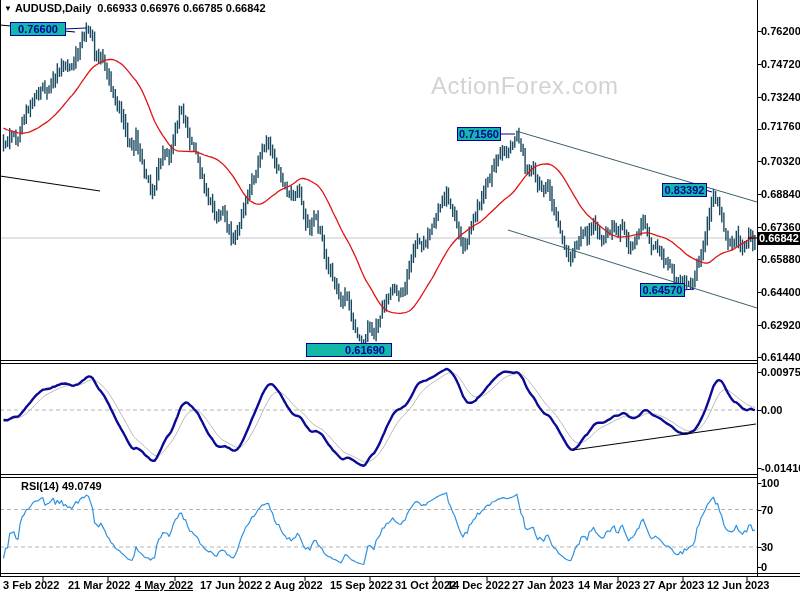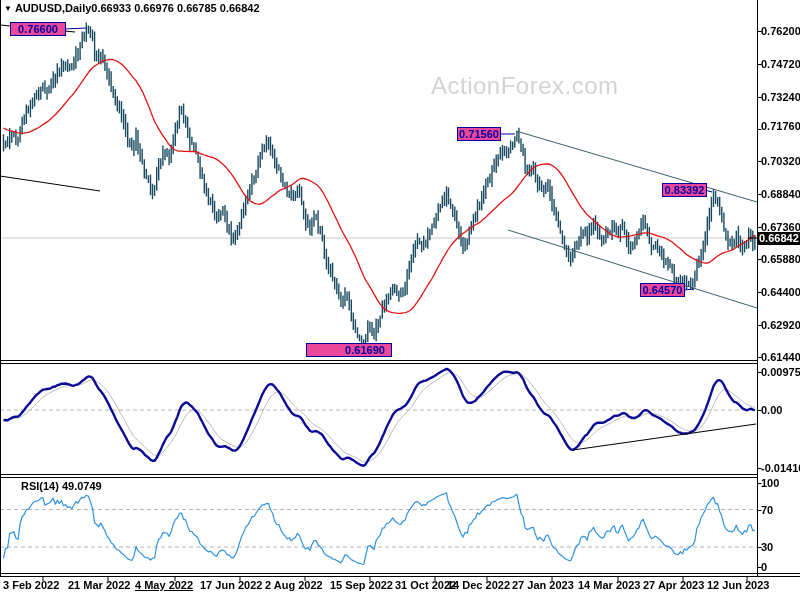--- a/index.html
+++ b/index.html
@@ -4,27 +4,27 @@
 <style>
   html,body{margin:0;padding:0;background:#fff;}
   #app{position:relative;width:800px;height:600px;background:#ffffff;overflow:hidden;
        font-family:"Liberation Sans",sans-serif;}
   .watermark{position:absolute;left:383px;top:72px;font-size:24px;color:#d3d3d6;
              letter-spacing:.5px;white-space:nowrap;margin-left:48px;}
   #chart-svg{position:absolute;left:0;top:0;}
   .title-row{position:absolute;left:4px;top:2px;font-size:11px;font-weight:700;color:#000;
              white-space:nowrap;}
   .tri{font-size:8px;margin-right:3px;position:relative;top:-1px;}
-  .title-row .sym{}
+  .title-row .sym{margin-right:6px;}
   .panel-header{position:absolute;left:5px;font-size:11px;font-weight:700;color:#000;white-space:nowrap;}
   .macd-h{top:366px;}
   .rsi-h{top:480px;padding-left:16px;}
   .ylabel{position:absolute;left:761px;font-size:11px;font-weight:700;color:#000;line-height:13px;white-space:nowrap;}
   .xlabel{position:absolute;top:579px;font-size:11px;font-weight:700;color:#000;line-height:13px;white-space:nowrap;}
-  .anno{position:absolute;border:1px solid #0000a0;background:#ec4899;color:#0000a0;
+  .anno{position:absolute;border:1px solid #0000a0;background:#14b8a6;color:#0000a0;
         font-size:11px;font-weight:700;line-height:12px;height:12px;text-align:center;}
   .price-badge{position:absolute;left:758px;width:42px;background:#000;color:#fff;
                font-size:11px;font-weight:700;line-height:13px;padding:0 1px;}
 </style>
 </head>
 <body>
 
 <div id="app">
   <div class="watermark">ActionForex.com</div>
   <svg id="chart-svg" width="800" height="600" viewBox="0 0 800 600">

